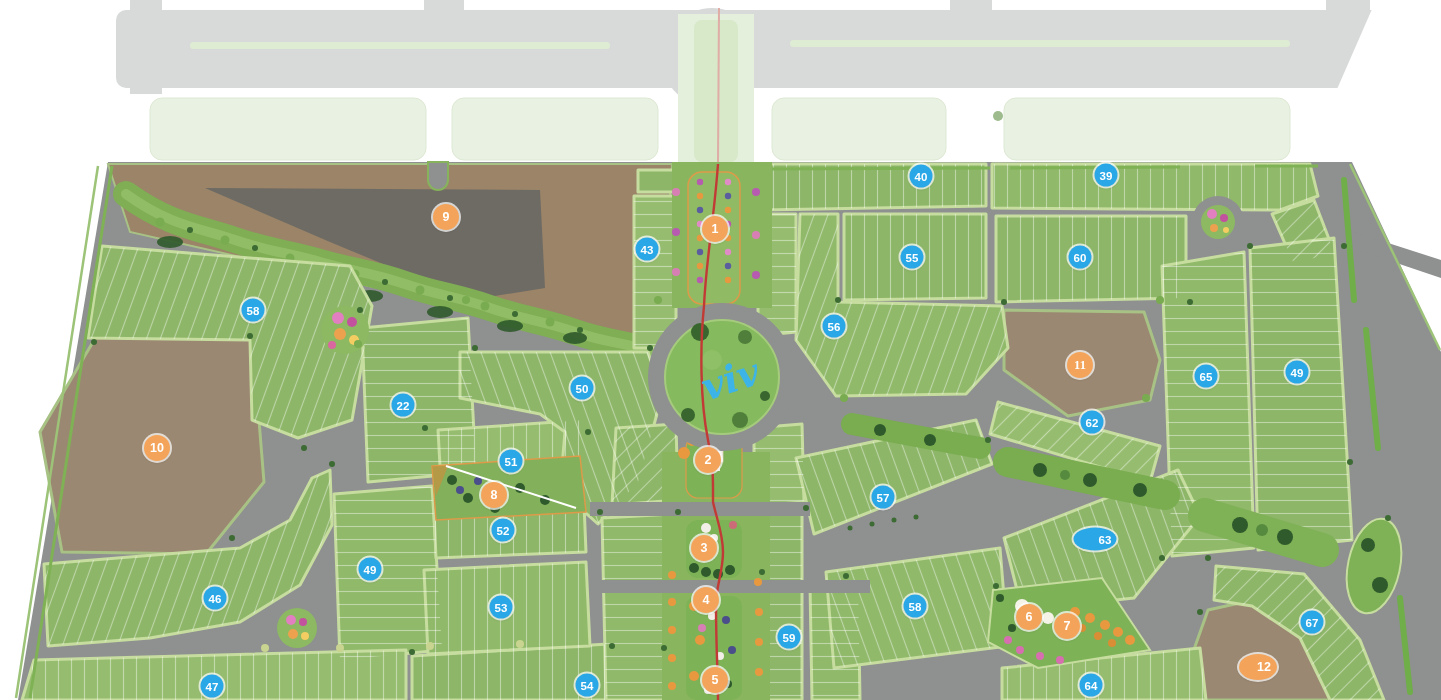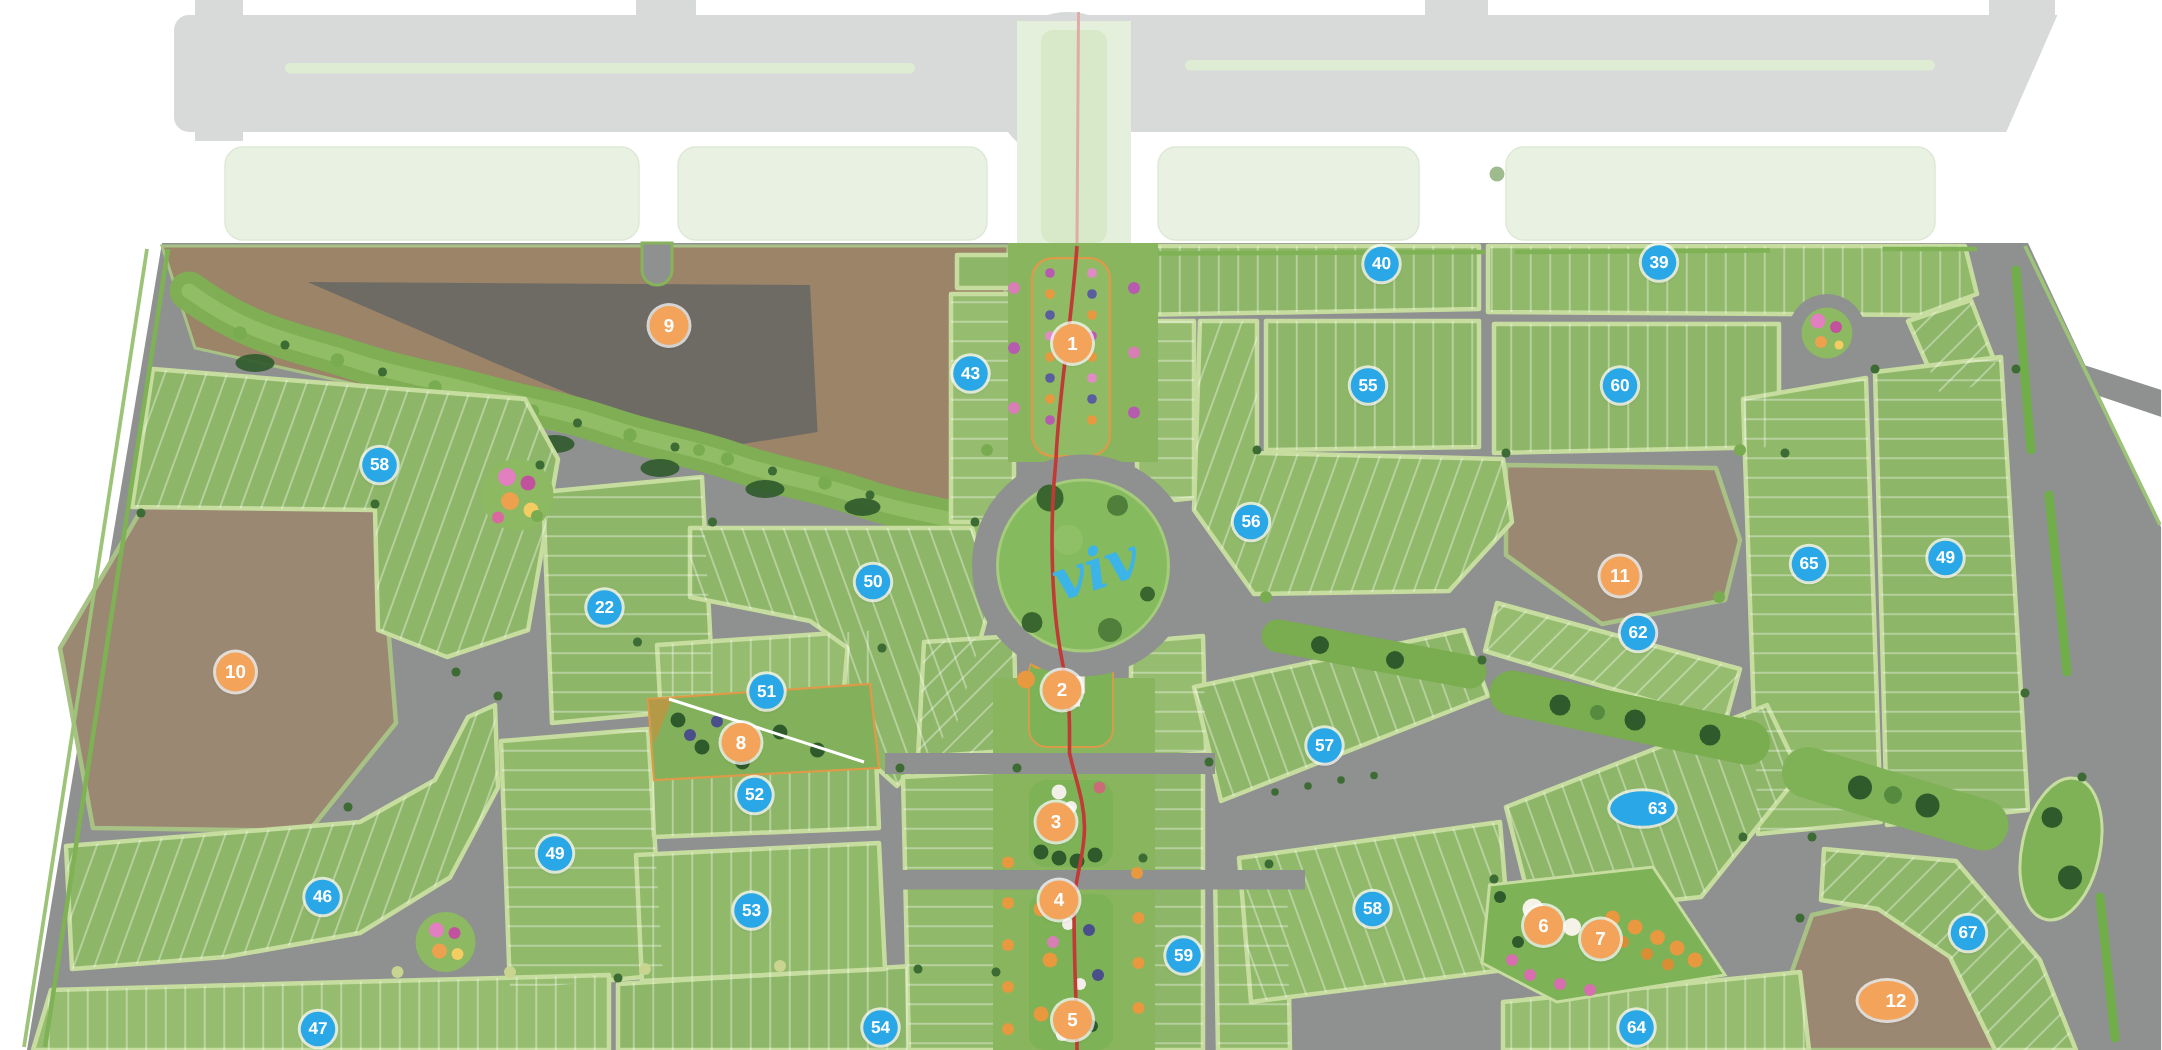--- a/index.html
+++ b/index.html
@@ -447,37 +447,37 @@
       <div class="badge blue" style="left: 215px; top: 598px;">46</div>
       <div class="badge blue" style="left: 212px; top: 686px;">47</div>
       <div class="badge blue" style="left: 403px; top: 405px;">22</div>
       <div class="badge blue" style="left: 370px; top: 569px;">49</div>
       <div class="badge blue" style="left: 582px; top: 388px;">50</div>
       <div class="badge blue" style="left: 511px; top: 461px;">51</div>
       <div class="badge blue" style="left: 503px; top: 530px;">52</div>
       <div class="badge blue" style="left: 501px; top: 607px;">53</div>
       <div class="badge blue" style="left: 587px; top: 685px;">54</div>
       <div class="badge blue" style="left: 912px; top: 257px;">55</div>
-      <div class="badge blue" style="left: 834px; top: 348px;">56</div>
+      <div class="badge blue" style="left: 834px; top: 326px;">56</div>
       <div class="badge blue" style="left: 883px; top: 497px;">57</div>
       <div class="badge blue" style="left: 915px; top: 606px;">58</div>
       <div class="badge blue" style="left: 789px; top: 637px;">59</div>
       <div class="badge blue" style="left: 1080px; top: 257px;">60</div>
       <div class="badge blue" style="left: 1092px; top: 422px;">62</div>
       <div class="badge blue" style="left: 1095px; top: 539px; padding-left: 20px;">63</div>
       <div class="badge blue" style="left: 1091px; top: 685px;">64</div>
       <div class="badge blue" style="left: 1206px; top: 376px;">65</div>
       <div class="badge blue" style="left: 1297px; top: 372px;">49</div>
       <div class="badge blue" style="left: 1312px; top: 622px;">67</div>
       <div class="badge orange" style="left: 715px; top: 229px;">1</div>
       <div class="badge orange" style="left: 708px; top: 460px;">2</div>
       <div class="badge orange" style="left: 704px; top: 548px;">3</div>
       <div class="badge orange" style="left: 706px; top: 600px;">4</div>
       <div class="badge orange" style="left: 715px; top: 680px;">5</div>
       <div class="badge orange" style="left: 1029px; top: 617px;">6</div>
       <div class="badge orange" style="left: 1067px; top: 626px;">7</div>
       <div class="badge orange" style="left: 494px; top: 495px;">8</div>
       <div class="badge orange" style="left: 446px; top: 217px;">9</div>
       <div class="badge orange" style="left: 157px; top: 448px;">10</div>
-      <div class="badge orange" style="left: 1080px; top: 384px;">11</div>
+      <div class="badge orange" style="left: 1080px; top: 365px; font-family: Liberation Serif, serif;">11</div>
       <div class="badge orange" style="left: 1258px; top: 667px; padding-left: 12px;">12</div>
     </div>
 </div>
 
 </body></html>

